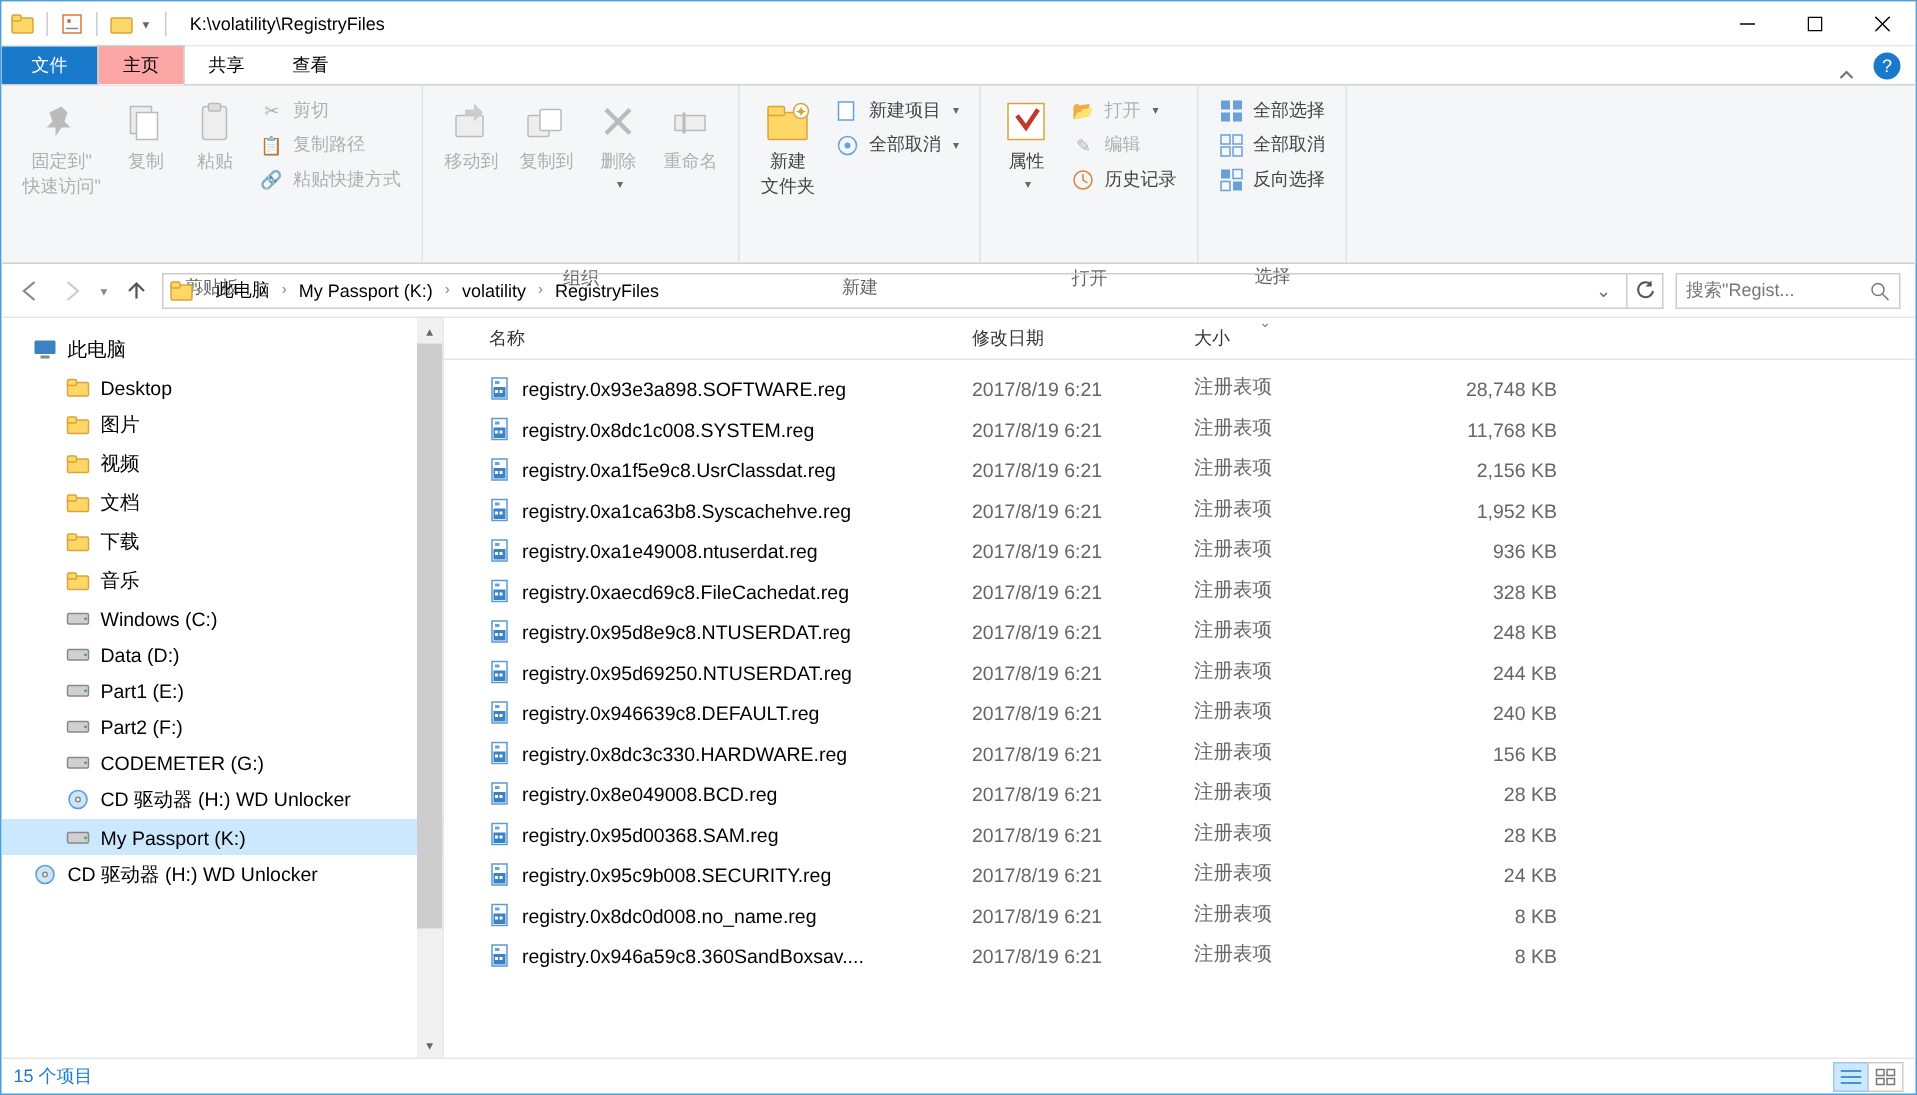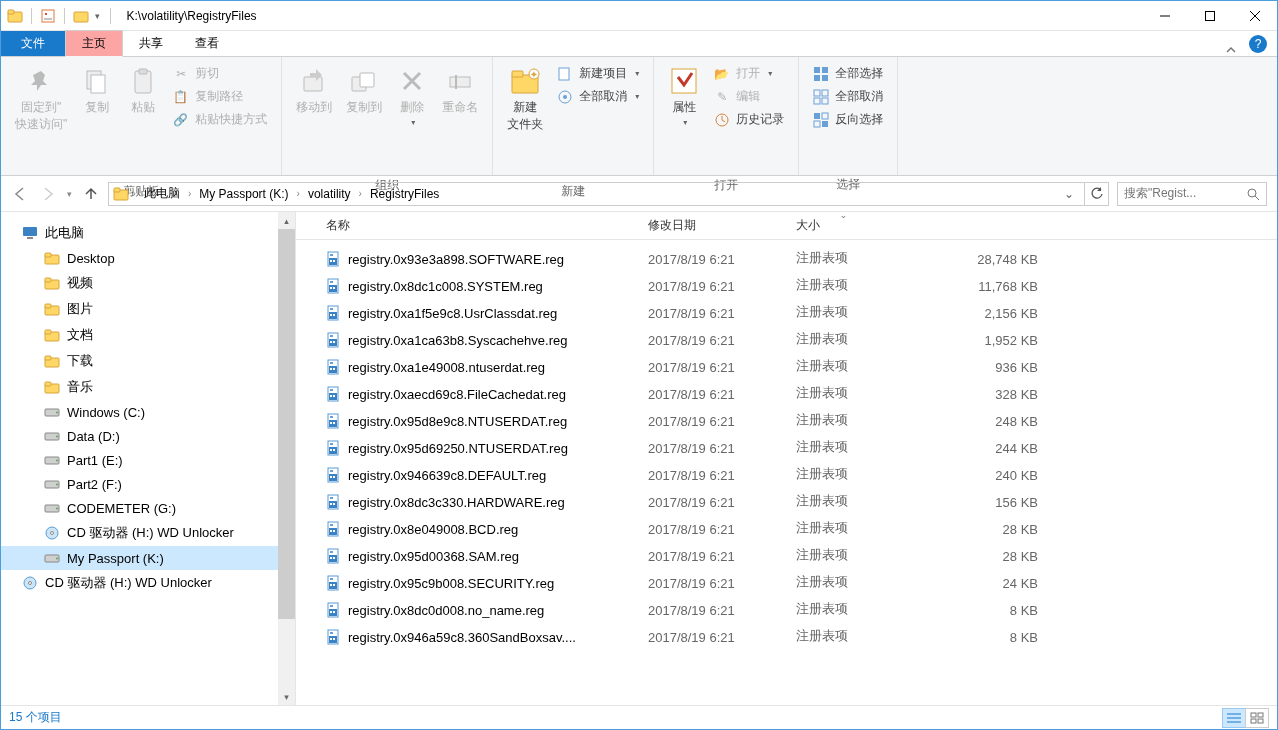--- a/index.html
+++ b/index.html
@@ -431,30 +431,30 @@
         </span>
         <span>Desktop</span>
       </div>
       <div class="tree-item lvl1">
         <span class="ticon">
           <svg width="18" height="16">
             <rect x="2" y="5" width="14" height="9" rx="1" fill="#ffd766" stroke="#d9a43b"></rect>
             <rect x="2" y="3" width="6" height="4" rx="1" fill="#ffd766" stroke="#d9a43b"></rect>
           </svg>
         </span>
-        <span>视频</span>
+        <span>图片</span>
       </div>
       <div class="tree-item lvl1">
         <span class="ticon">
           <svg width="18" height="16">
             <rect x="2" y="5" width="14" height="9" rx="1" fill="#ffd766" stroke="#d9a43b"></rect>
             <rect x="2" y="3" width="6" height="4" rx="1" fill="#ffd766" stroke="#d9a43b"></rect>
           </svg>
         </span>
-        <span>图片</span>
+        <span>视频</span>
       </div>
       <div class="tree-item lvl1">
         <span class="ticon">
           <svg width="18" height="16">
             <rect x="2" y="5" width="14" height="9" rx="1" fill="#ffd766" stroke="#d9a43b"></rect>
             <rect x="2" y="3" width="6" height="4" rx="1" fill="#ffd766" stroke="#d9a43b"></rect>
           </svg>
         </span>
         <span>文档</span>
       </div>

